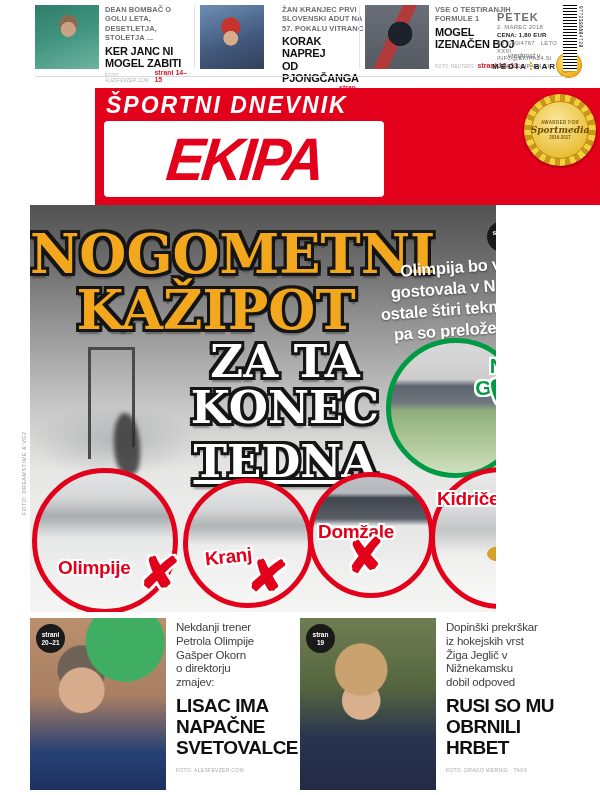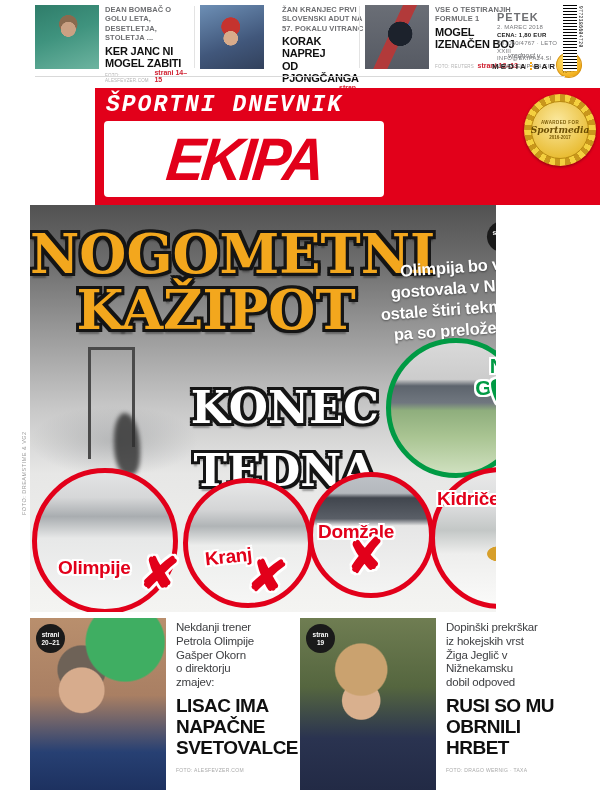--- a/index.html
+++ b/index.html
@@ -172,21 +172,21 @@
     <span class="n">1</span>
     <span class="l">TOČKA</span>
   </div>
 
   <div class="abs barcode" style="left:563px; top:5px; width:14px; height:66px;"></div>
   <div class="abs barcode-num" style="left:578px; top:6px; height:66px;">9772386604720</div>
 
   <div class="abs strip-line" style="left:35px; top:76px; width:530px;"></div>
 
   <div class="abs banner" style="left:95px; top:88px; width:505px; height:117px;"></div>
-  <div class="abs tagline" style="left:106px; top:92px;font-family:Liberation Mono, monospace;">ŠPORTNI DNEVNIK</div>
+  <div class="abs tagline" style="left:106px; top:92px;">ŠPORTNI DNEVNIK</div>
   <div class="abs ekipa-box" style="left:104px; top:121px; width:280px; height:76px;">
     <span class="ekipa-word">EKIPA</span>
   </div>
   <div class="abs seal" style="left:524px; top:94px; width:72px; height:72px;">
     <div class="seal-inner">
       <span class="s1">AWARDED FOR</span>
       <span class="s2">Sportmedia</span>
       <span class="s3">2016-2017</span>
     </div>
   </div>
@@ -194,22 +194,23 @@
   <div class="abs feature" style="left:30px; top:205px; width:466px; height:407px;">
 
     <div class="abs goal-post" style="left:58px; top:142px; width:3px; height:112px;"></div>
     <div class="abs goal-post" style="left:102px; top:142px; width:3px; height:100px;"></div>
     <div class="abs goal-post" style="left:58px; top:142px; width:47px; height:3px;"></div>
     <div class="abs tree" style="left:84px; top:208px; width:26px; height:62px;"></div>
 
     <div class="abs hl outline-black" style="left:0px; top:22px; width:372px;">NOGOMETNI</div>
     <div class="abs hl outline-black" style="left:0px; top:78px; width:372px;">KAŽIPOT</div>
 
+    <div class="abs sub outline-black" style="left:75px; top:134px; width:360px;">ZA TA</div>
     <div class="abs sub outline-black" style="left:75px; top:180px; width:360px;">KONEC</div>
-    <div class="abs sub outline-black" style="left:75px; top:243px; width:360px;">TEDNA</div>
+    <div class="abs sub outline-black" style="left:75px; top:234px; width:360px;text-decoration:underline;">TEDNA</div>
 
     <div class="abs page-badge" style="left:457px; top:16px; width:31px; height:31px;">
       <span class="pre">strani
 2–3</span>
     </div>
     <div class="abs intro pre" style="left:338px; top:50px; width:230px;">Olimpija bo v nedeljo
 gostovala v Novi Gorici,
 ostale štiri tekme 20. kroga
 pa so preložene na april</div>
 

